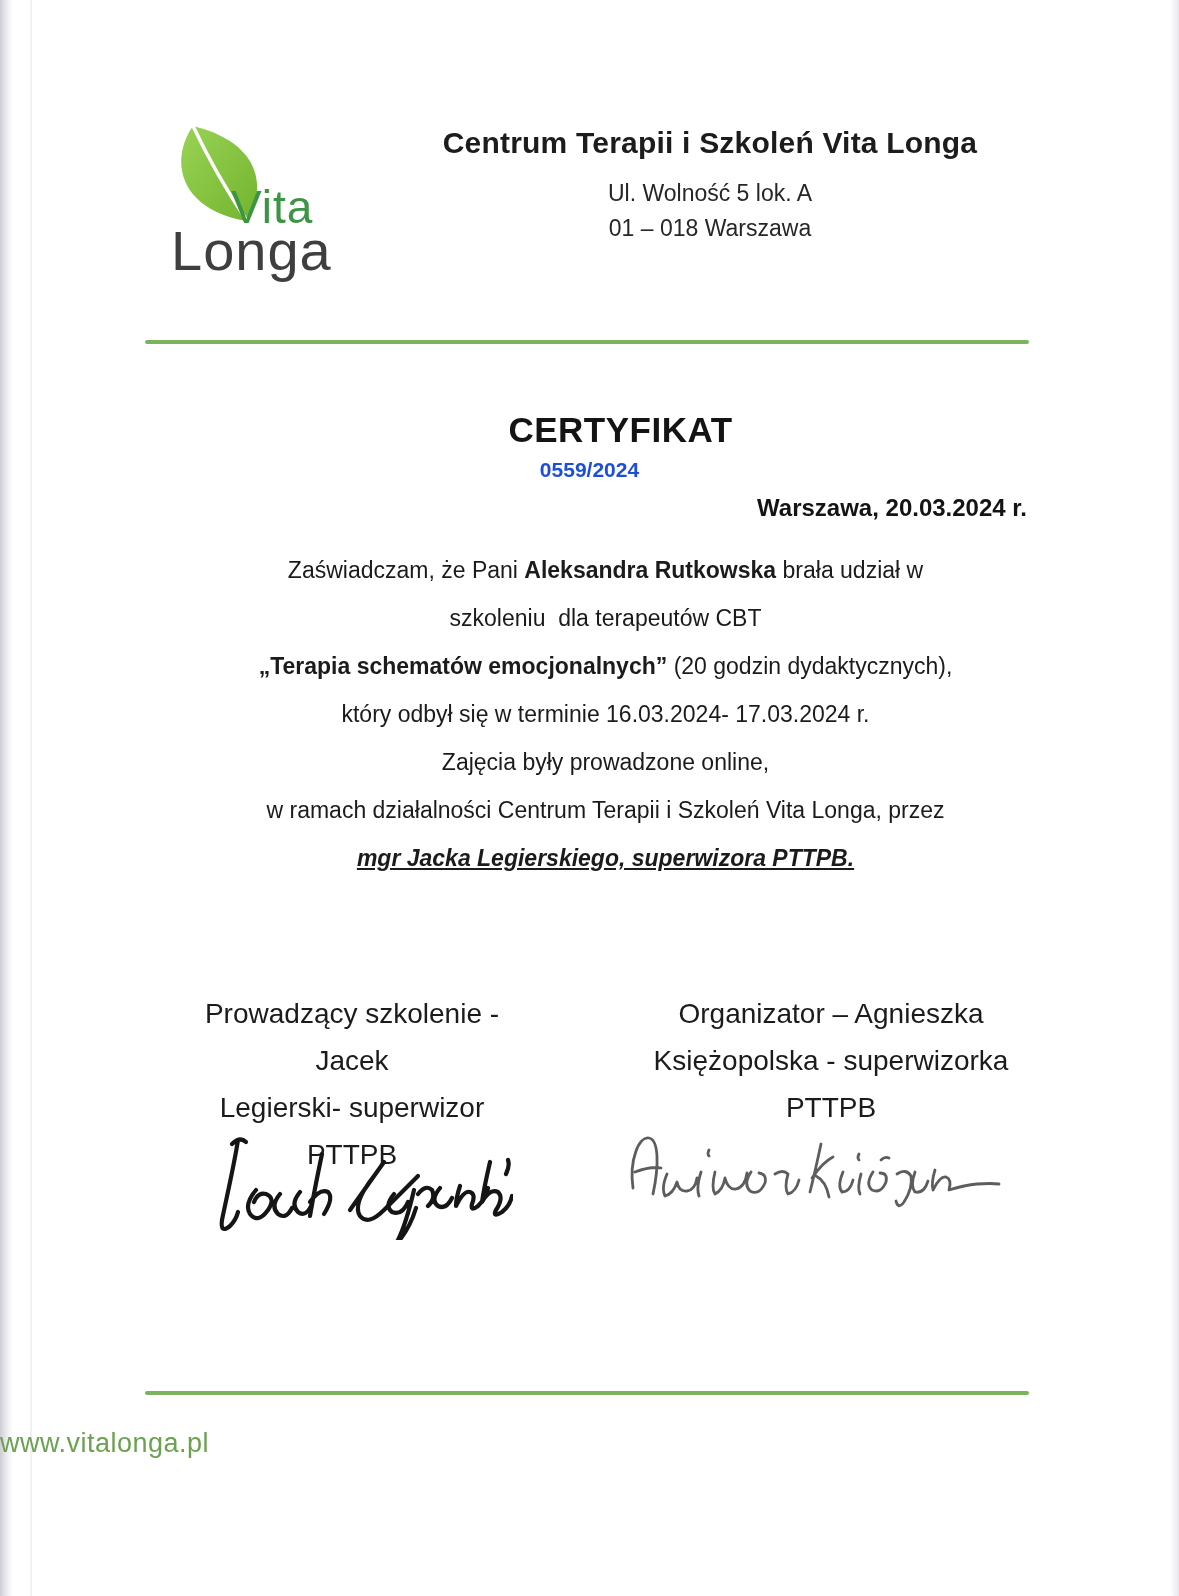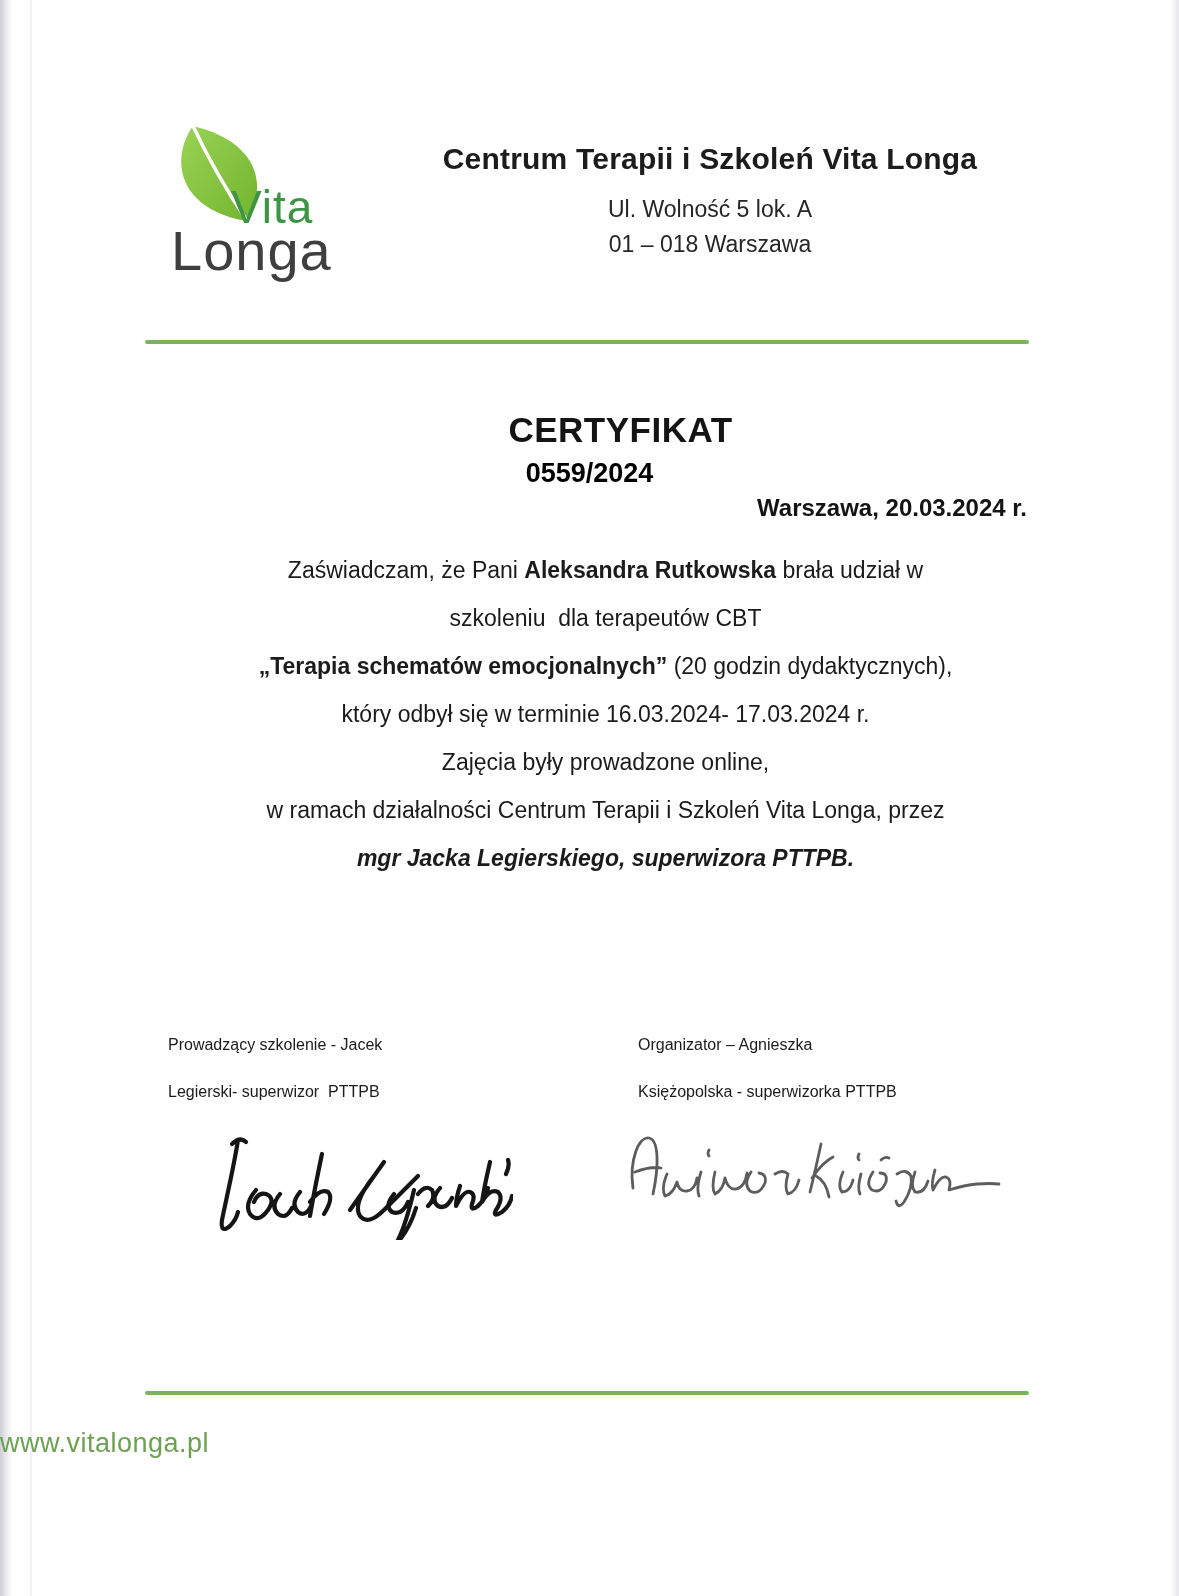--- a/index.html
+++ b/index.html
@@ -20,56 +20,56 @@
     position:absolute;left:30px;top:0;bottom:0;width:2px;background:#f1f1f4;
   }
   .edge-right{
     position:absolute;right:0;top:0;bottom:0;width:9px;
     background:linear-gradient(to left,#e6e6ec 0%,#f6f6f9 60%,#ffffff 100%);
   }
 
   
   .logo{position:absolute;left:163px;top:116px;width:212px;height:178px;}
   .header-block{
-    position:absolute;left:425px;top:142px;width:570px;text-align:center;
+    position:absolute;left:425px;top:126px;width:570px;text-align:center;
   }
   .org-title{font-size:30px;font-weight:bold;color:#1c1c1c;letter-spacing:.2px;}
   .address{margin-top:16px;font-size:23px;line-height:35px;color:#262626;}
 
   .sep{position:absolute;left:145px;width:884px;height:4px;background:#7cb45e;border-radius:2px;}
   .sep-top{top:340px;}
   .sep-bottom{top:1391px;}
 
   
   .cert-title{
     position:absolute;left:0;width:100%;top:410px;text-align:center;
     font-size:35px;font-weight:bold;color:#141414;letter-spacing:.5px;margin-left:31px;
   }
   .cert-number{
     position:absolute;left:0;width:100%;top:458px;text-align:center;
-    font-size:27px;font-weight:bold;color:#000000;
+    font-size:21px;font-weight:bold;color:#1d4ed8;
   }
   .place-date{
     position:absolute;right:152px;top:494px;
     font-size:24px;font-weight:bold;color:#141414;
   }
 
   
   .body-text{
     position:absolute;left:0;top:546px;width:100%;
     text-align:center;font-size:23px;line-height:48px;color:#1b1b1b;margin-left:16px;
   }
   .body-text span{white-space:pre-wrap;}
   .b{font-weight:bold;}
-  .bi{font-weight:bold;font-style:italic;}
+  .bi{font-weight:bold;font-style:italic;text-decoration:underline;}
 
   
   .sig-label{
-    position:absolute;top:1021px;text-align:left;
-    font-size:16px;line-height:47px;color:#1b1b1b;
+    position:absolute;top:990px;text-align:center;
+    font-size:28px;line-height:47px;color:#1b1b1b;
   }
   .sig-label span{white-space:pre-wrap;display:block;}
   .sig-label-left{left:168px;width:368px;}
   .sig-label-right{left:638px;width:386px;}
   .sig-left{position:absolute;left:198px;top:1128px;width:315px;height:112px;}
   .sig-right{position:absolute;left:615px;top:1126px;width:395px;height:90px;}
 
   
   .footer-site{
     position:absolute;left:0;width:100%;top:1428px;text-align:left;

